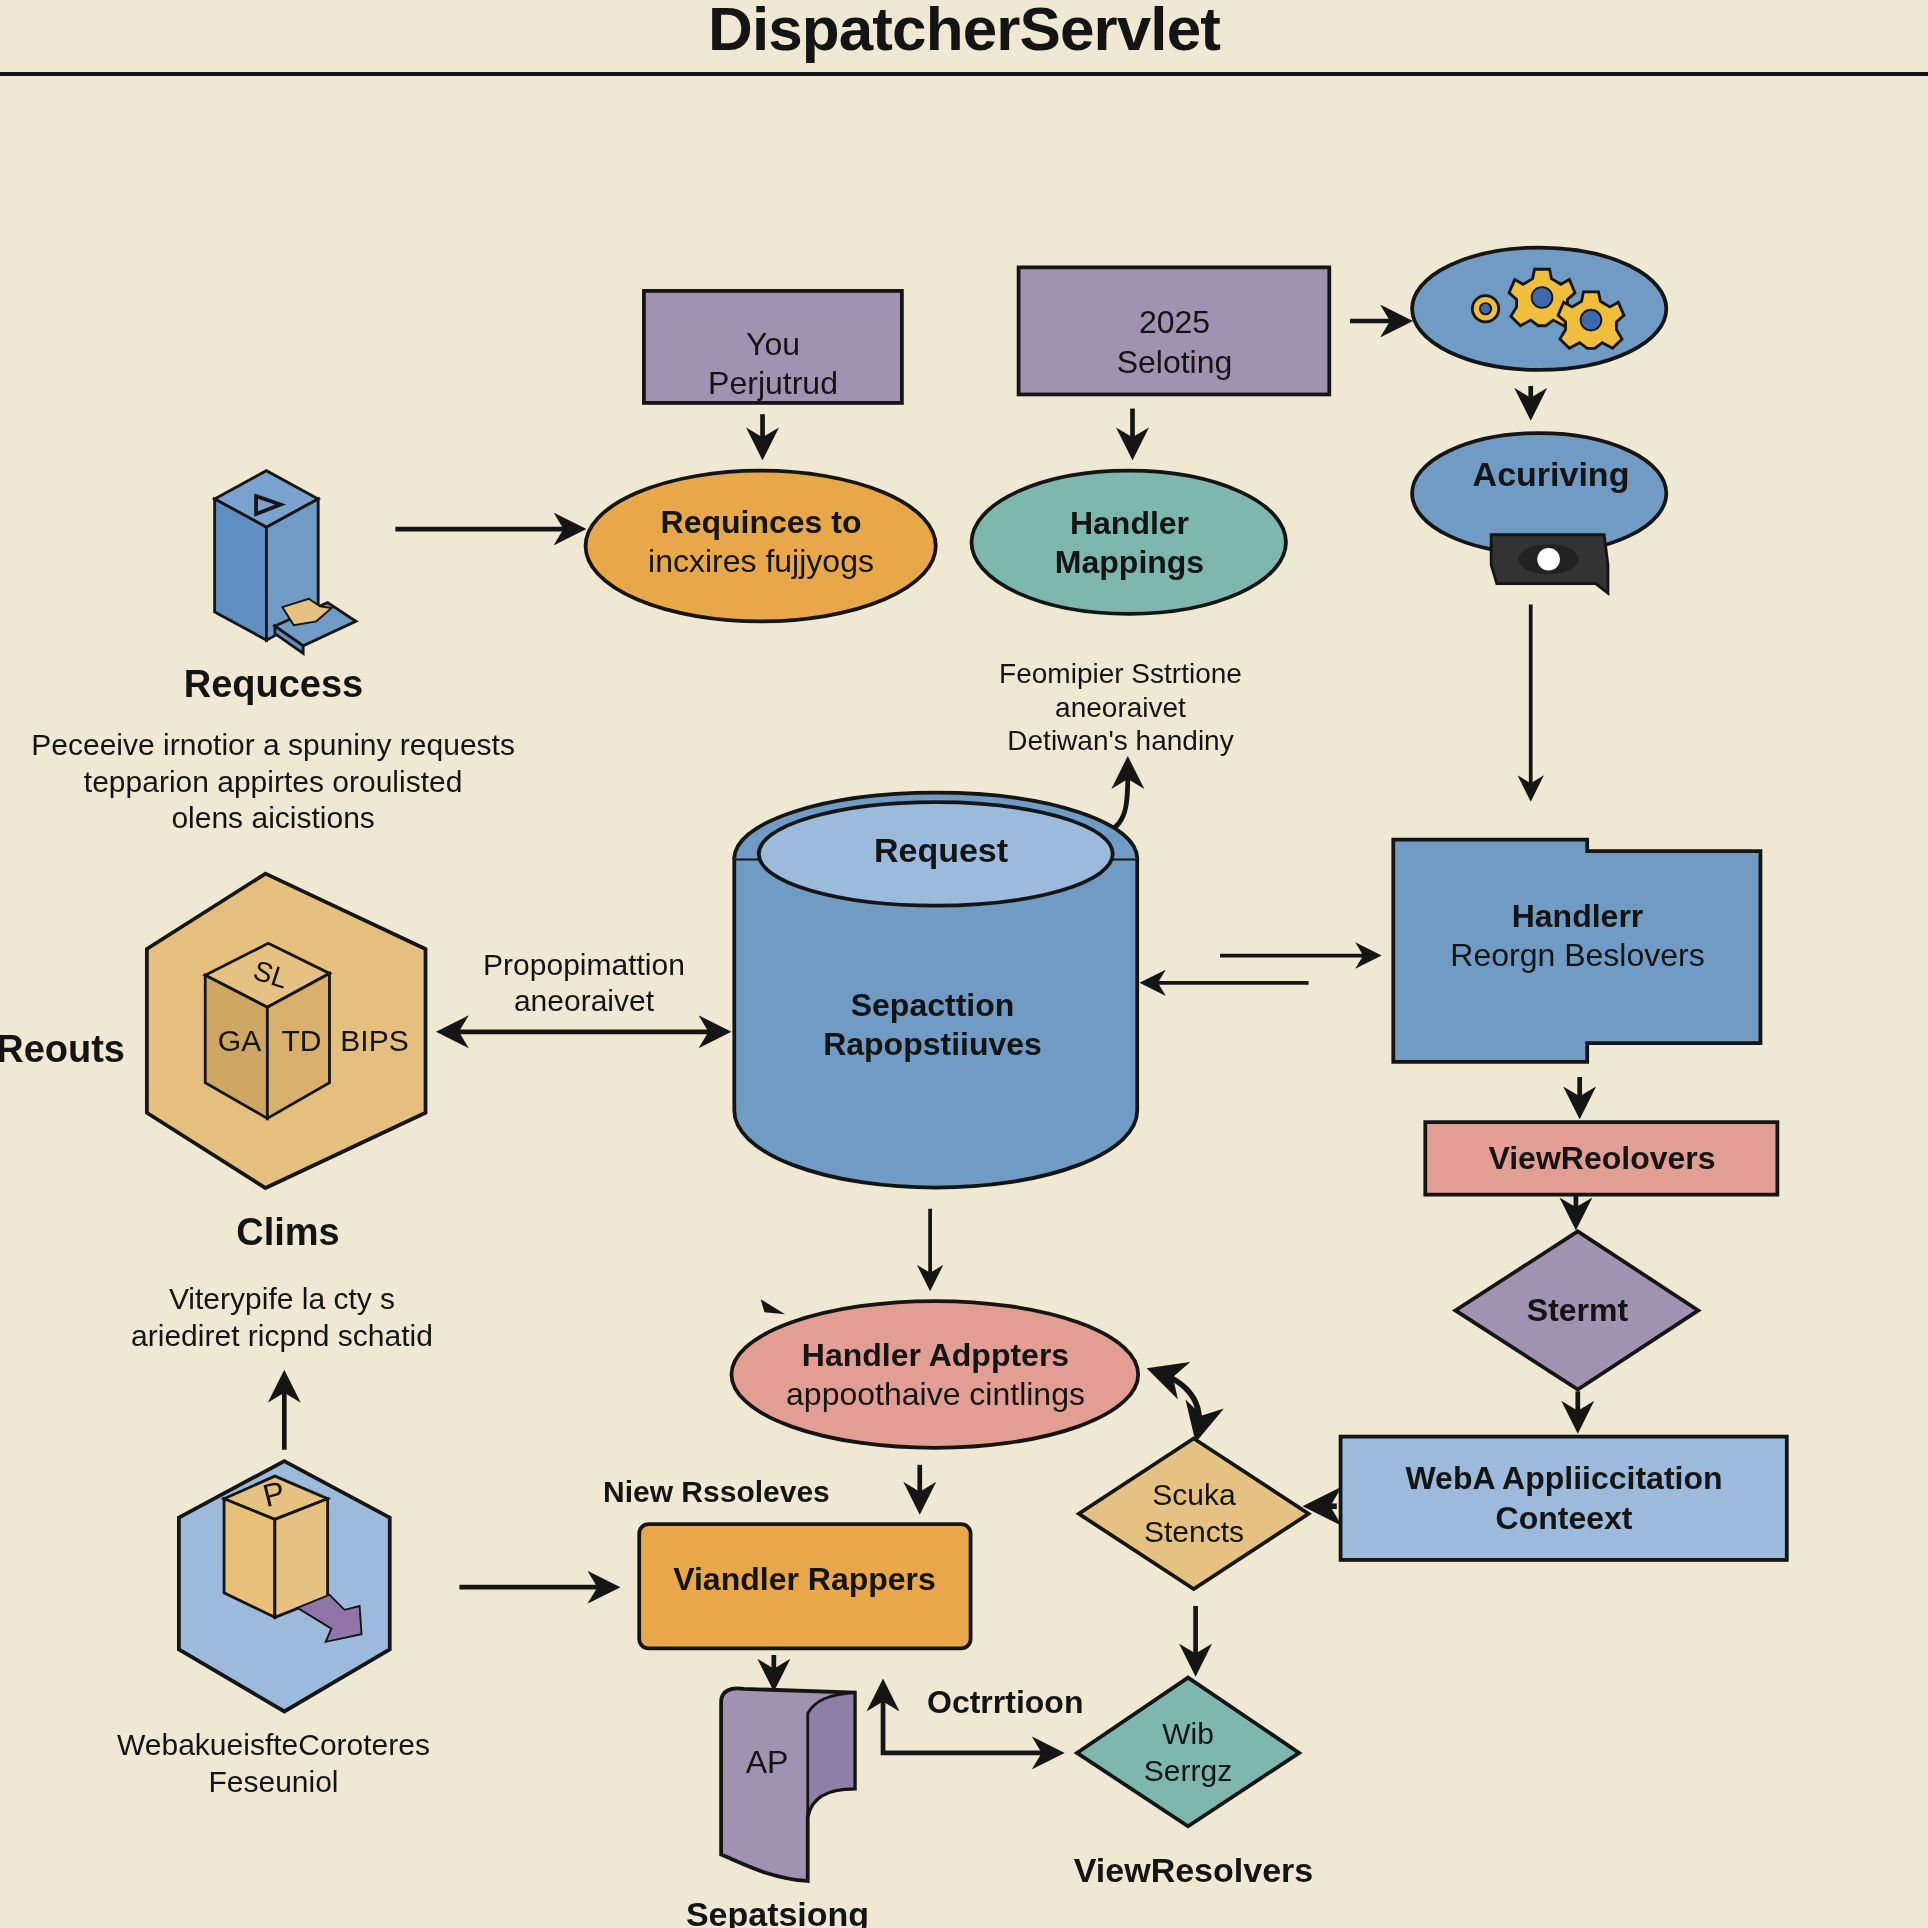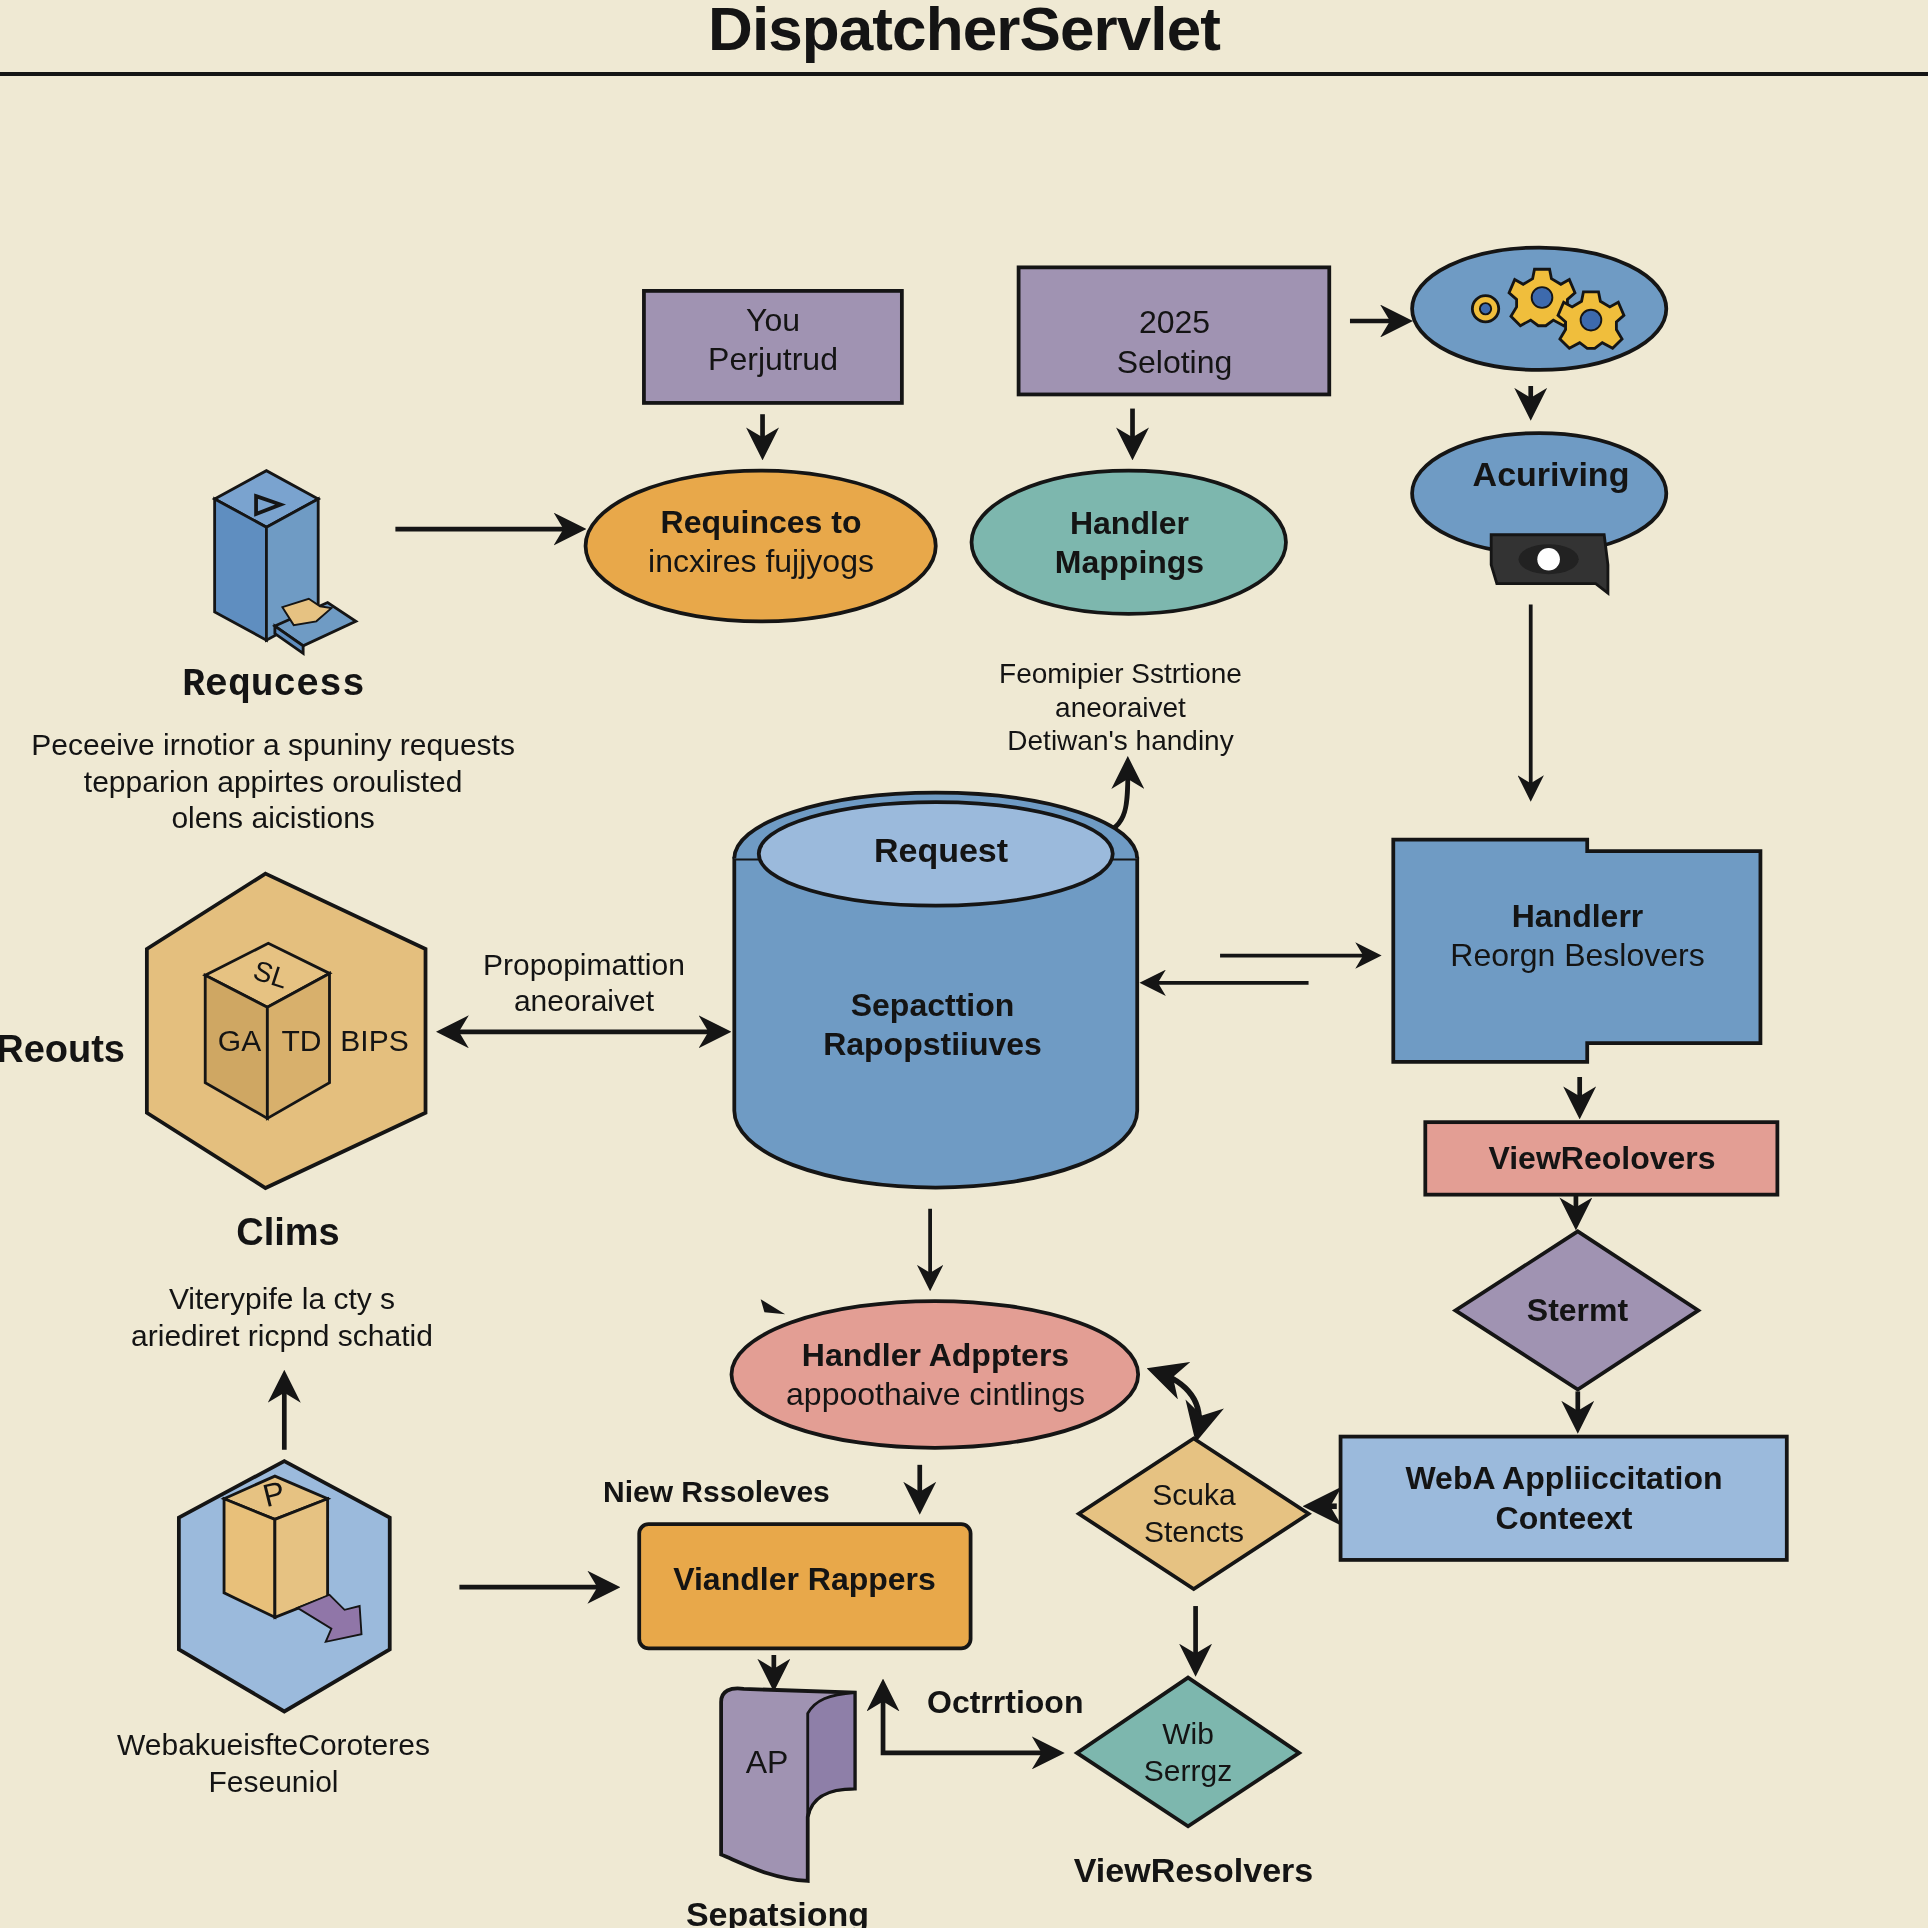--- a/index.html
+++ b/index.html
@@ -128,42 +128,42 @@
     <line x1="302" y1="1540" x2="302" y2="1462" stroke="#151515" stroke-width="5" marker-end="url(#ah)"></line>
     <g>
       <path d="M302,1552 L414,1612 L414,1752 L302,1818 L190,1752 L190,1612 Z" fill="#9bbadc" stroke="#151515" stroke-width="4"></path>
       <path d="M238,1592 L292,1568 L348,1592 L292,1614 Z" fill="#e6c282" stroke="#151515" stroke-width="3"></path>
       <path d="M238,1592 L292,1614 L292,1718 L238,1692 Z" fill="#e8c07a" stroke="#151515" stroke-width="3"></path>
       <path d="M292,1614 L348,1592 L348,1696 L292,1718 Z" fill="#e6c282" stroke="#151515" stroke-width="3"></path>
       <path d="M316,1708 L350,1694 L366,1710 L382,1706 L384,1736 L346,1744 L352,1730 Z" fill="#9076a8" stroke="#151515" stroke-width="2"></path>
     </g>
   </svg>
 
-  <div class="node-text b t34" style="left:644px;top:284px;width:258px;height:112px;font-weight:normal;font-size:32px;">
+  <div class="node-text b t34" style="left:644px;top:308px;width:258px;height:112px;font-weight:normal;font-size:32px;">
     <span>You</span>
     <span>Perjutrud</span>
   </div>
   <div class="node-text t34" style="left:1019px;top:279px;width:311px;height:127px;">
     <span>2025</span>
     <span>Seloting</span>
   </div>
 
   <div class="node-text b t34" style="left:586px;top:490px;width:350px;height:104px;">
     <span>Requinces to</span>
     <span style="font-weight:normal">incxires fujjyogs</span>
   </div>
   <div class="node-text b t34" style="left:972px;top:494px;width:315px;height:98px;">
     <span>Handler</span>
     <span>Mappings</span>
   </div>
   <div class="node-text b t36" style="left:1412px;top:451px;width:254px;height:47px;padding-left:12px;">
     <span>Acuriving</span>
   </div>
 
-  <div class="lbl b t40" style="left:85px;top:663px;width:377px;font-family:Liberation Mono, monospace;">Requcess</div>
+  <div class="lbl b t40" style="left:85px;top:663px;width:377px;">Requcess</div>
   <div class="node-text t32 ln" style="left:-9.4px;top:721px;width:565px;height:122px;">
     <span>Peceeive irnotior a spuniny requests</span>
     <span>tepparion appirtes oroulisted</span>
     <span>olens aicistions</span>
   </div>
 
   <div class="node-text t30" style="left:923px;top:655px;width:395px;height:105px;line-height:1.2;">
     <span>Feomipier Sstrtione</span>
     <span>aneoraivet</span>
     <span>Detiwan's handiny</span>

